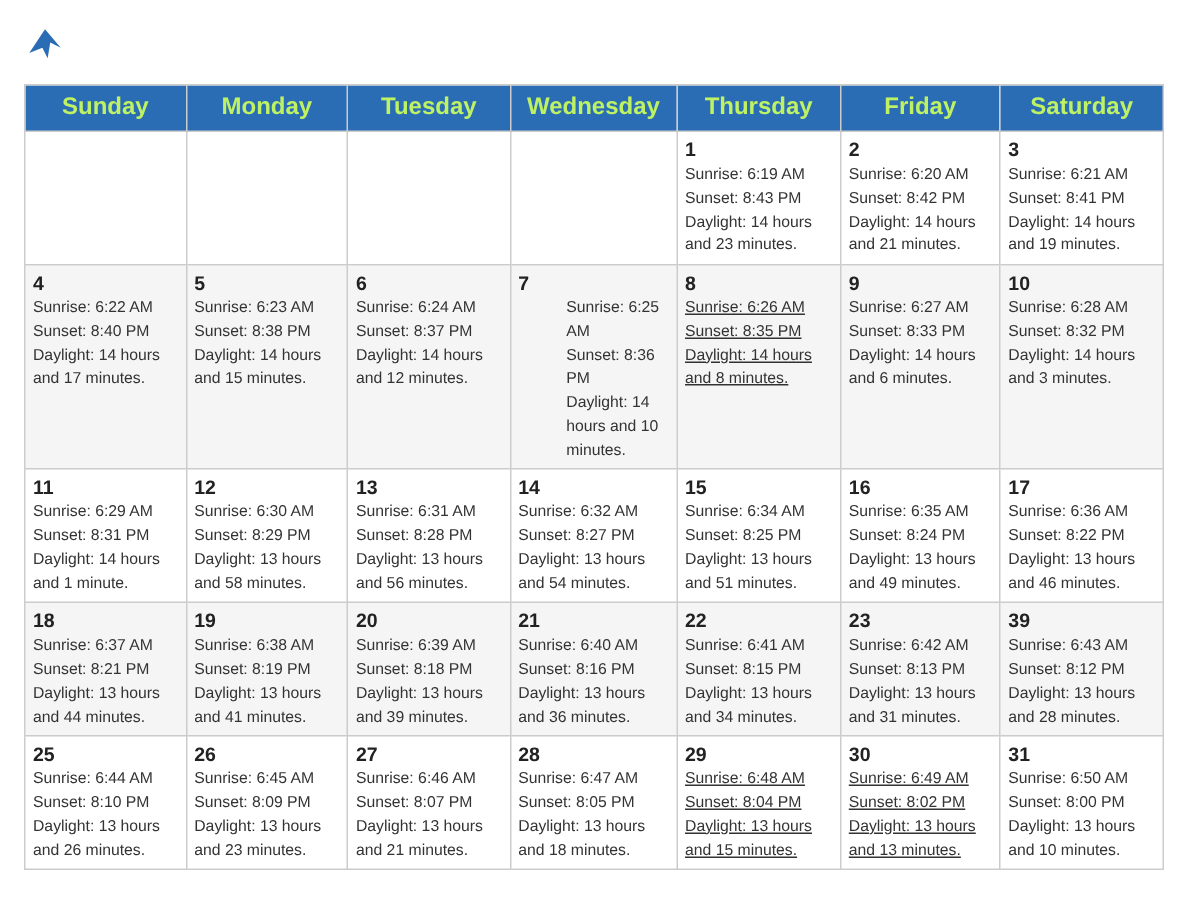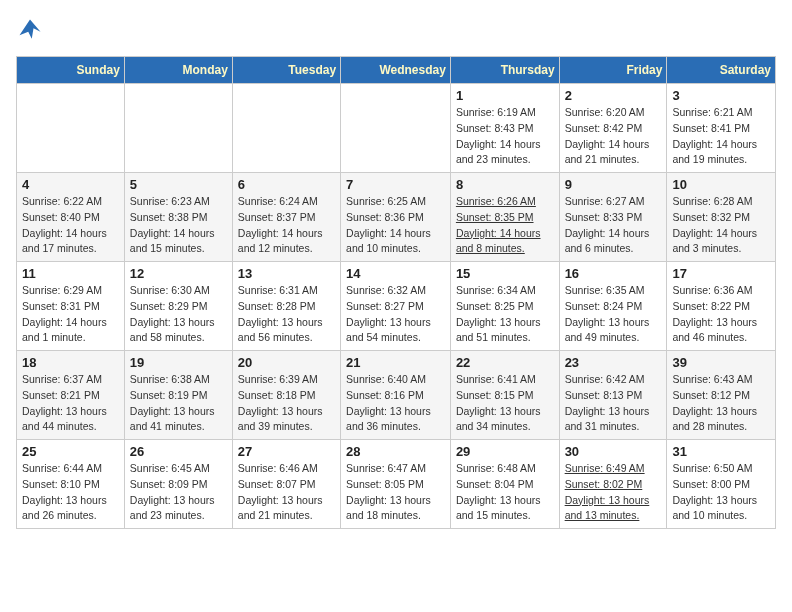--- a/index.html
+++ b/index.html
@@ -46,24 +46,24 @@
       font-size: 15px;
       color: #555;
     }
     .calendar {
       width: 100%;
       border-collapse: collapse;
       font-size: 11px;
     }
     .calendar thead th {
       background: #2a6db5;
-      color: #fef9c3;
+      color: #bef264;
       padding: 6px 4px;
-      text-align: right;
-      font-size: 12px;
+      text-align: center;
+      font-size: 16px;
       font-weight: bold;
       border: 1px solid #ccc;
     }
     .calendar tbody td {
       border: 1px solid #ccc;
       vertical-align: top;
       padding: 4px 5px;
       width: 113px;
       min-height: 80px;
       background: #fff;
@@ -154,21 +154,21 @@
 Daylight: 14 hours and 15 minutes.</div>
         </td>
         <td>
           <div class="day-num">6</div>
           <div class="day-info" style="white-space: pre-line;">Sunrise: 6:24 AM
 Sunset: 8:37 PM
 Daylight: 14 hours and 12 minutes.</div>
         </td>
         <td>
           <div class="day-num">7</div>
-          <div class="day-info" style="white-space: pre-line;">Sunrise: 6:25 AM
+          <div class="day-info" style="white-space: pre-line; margin-left: 32px;">Sunrise: 6:25 AM
 Sunset: 8:36 PM
 Daylight: 14 hours and 10 minutes.</div>
         </td>
         <td>
           <div class="day-num">8</div>
           <div class="day-info" style="white-space: pre-line; text-decoration: underline;">Sunrise: 6:26 AM
 Sunset: 8:35 PM
 Daylight: 14 hours and 8 minutes.</div>
         </td>
         <td>
@@ -292,21 +292,21 @@
 Daylight: 13 hours and 21 minutes.</div>
         </td>
         <td>
           <div class="day-num">28</div>
           <div class="day-info" style="white-space: pre-line;">Sunrise: 6:47 AM
 Sunset: 8:05 PM
 Daylight: 13 hours and 18 minutes.</div>
         </td>
         <td>
           <div class="day-num">29</div>
-          <div class="day-info" style="white-space: pre-line;">Sunrise: 6:48 AM
+          <div class="day-info" style="white-space: pre-line; text-decoration: underline;">Sunrise: 6:48 AM
 Sunset: 8:04 PM
 Daylight: 13 hours and 15 minutes.</div>
         </td>
         <td>
           <div class="day-num">30</div>
           <div class="day-info" style="white-space: pre-line; text-decoration: underline;">Sunrise: 6:49 AM
 Sunset: 8:02 PM
 Daylight: 13 hours and 13 minutes.</div>
         </td>
         <td>

